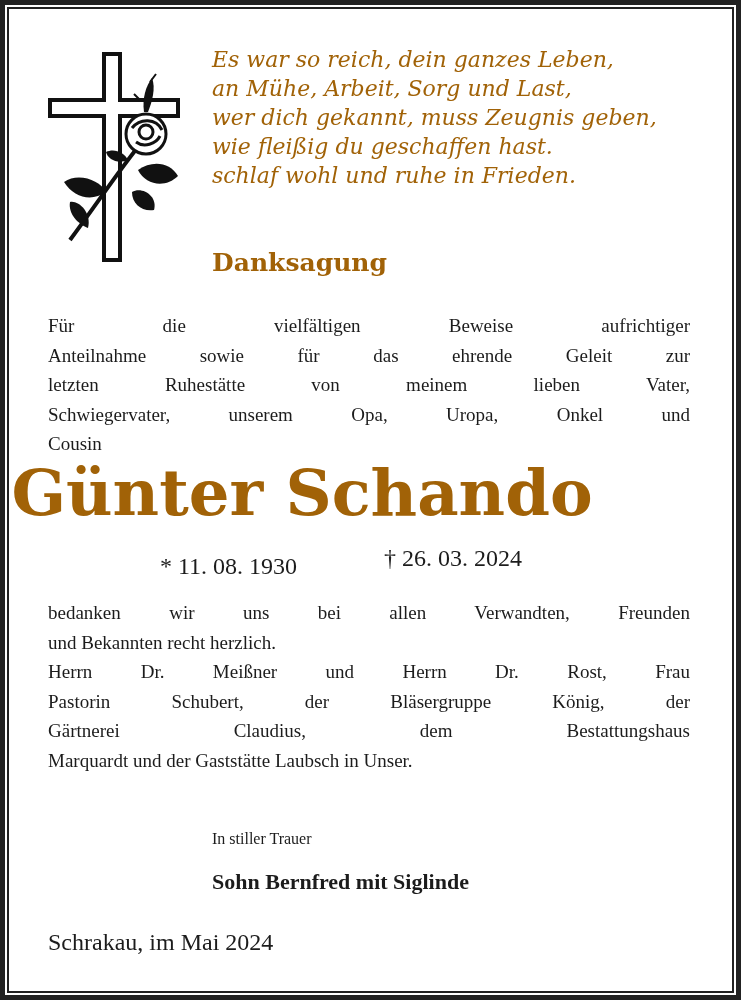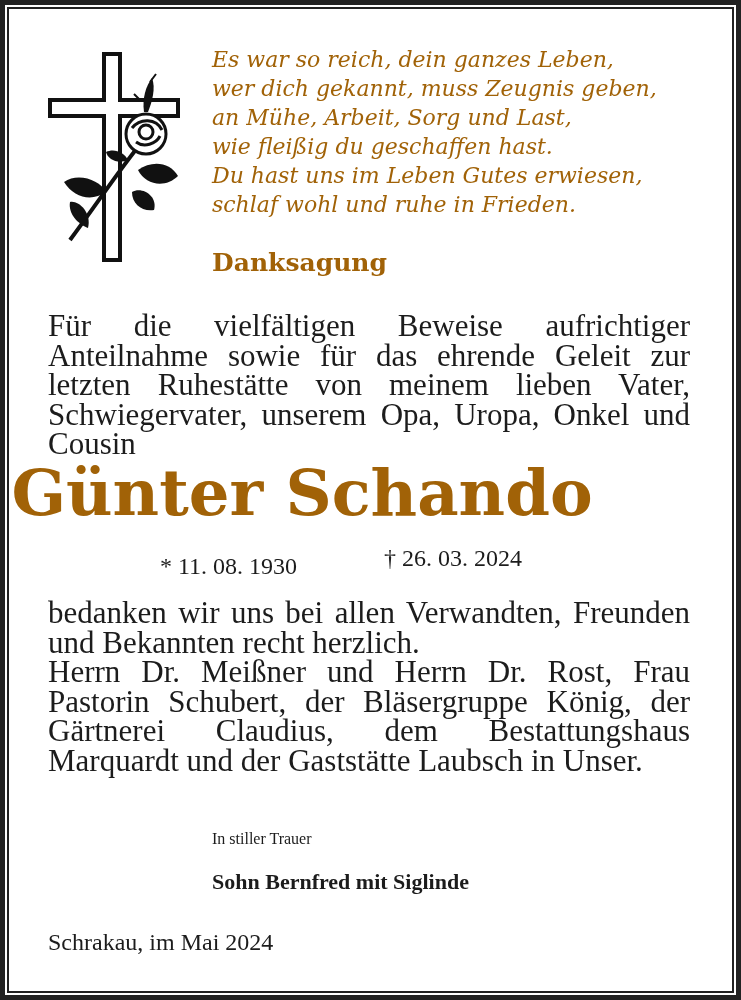--- a/index.html
+++ b/index.html
@@ -4,21 +4,21 @@
 <style>
   html, body { margin:0; padding:0; background:#fff; }
   body { width:741px; height:1000px; position:relative; overflow:hidden; }
   .frame-outer { position:absolute; left:0; top:0; width:741px; height:1000px; box-sizing:border-box; border:5px solid #222; }
   .frame-inner { position:absolute; left:7px; top:7px; right:7px; bottom:7px; border:2px solid #222; }
   .serif { font-family:"DejaVu Serif", "Liberation Serif", serif; color:#a16207; }
   .lib { font-family:"Liberation Serif", serif; color:#1c1c1c; }
   .cross { position:absolute; left:48px; top:52px; width:136px; height:210px; }
   .poem { position:absolute; left:212px; top:45px; font-style:italic; font-size:22px; line-height:29px; }
   .heading { position:absolute; left:212px; top:248px; font-weight:bold; font-size:25px; }
-  .para { position:absolute; left:48px; width:642px; font-size:31px; line-height:29.5px; text-align:justify; }
+  .para { position:absolute; left:48px; width:642px; font-size:19px; line-height:29.5px; text-align:justify; }
   .para1 { top:311px; }
   .name { position:absolute; left:0; width:604px; top:455px; text-align:center; font-weight:bold; font-size:64px; letter-spacing:0px; }
   .dates { position:absolute; top:545px; font-size:24px; }
   .para2 { top:598px; }
   .sig1 { position:absolute; left:212px; top:830px; font-size:16px; }
   .sig2 { position:absolute; left:212px; top:869px; font-size:22px; font-weight:bold;text-align:center; }
   .place { position:absolute; left:48px; top:929px; font-size:24px; }
   .line { display:block; text-align:justify; text-align-last:justify; white-space:nowrap; }
   .line.last { text-align-last:left; }
 </style>
@@ -46,24 +46,23 @@
     <path d="M88 90 C96 96, 108 92, 112 84"></path>
     <circle cx="98" cy="80" r="7"></circle>
   </g>
 
   <path d="M96 60 C94 46, 98 34, 104 26 C108 36, 104 50, 100 60 z" fill="#111"></path>
   <path d="M92 48 L86 42 M102 30 L108 22" stroke="#111" stroke-width="2"></path>
 </svg>
 
 <div class="poem serif">
   <div>Es war so reich, dein ganzes Leben,</div>
+  <div>an Mühe, Arbeit, Sorg und Last,</div>
   <div>wer dich gekannt, muss Zeugnis geben,</div>
-  <div>an Mühe, Arbeit, Sorg und Last,</div>
   <div>wie fleißig du geschaffen hast.</div>
-  <div>Du hast uns im Leben Gutes erwiesen,</div>
   <div>schlaf wohl und ruhe in Frieden.</div>
 </div>
 
 <div class="heading serif">Danksagung</div>
 
 <div class="para para1 lib">
   <span class="line">Für die vielfältigen Beweise aufrichtiger</span>
   <span class="line">Anteilnahme sowie für das ehrende Geleit zur</span>
   <span class="line">letzten Ruhestätte von meinem lieben Vater,</span>
   <span class="line">Schwiegervater, unserem Opa, Uropa, Onkel und</span>

